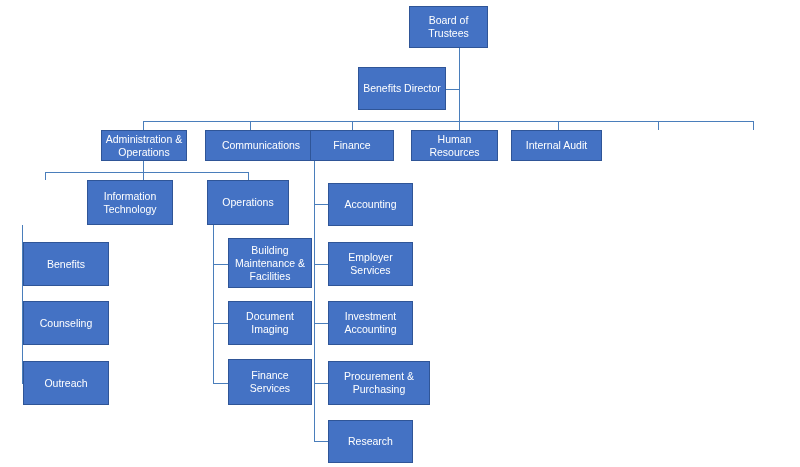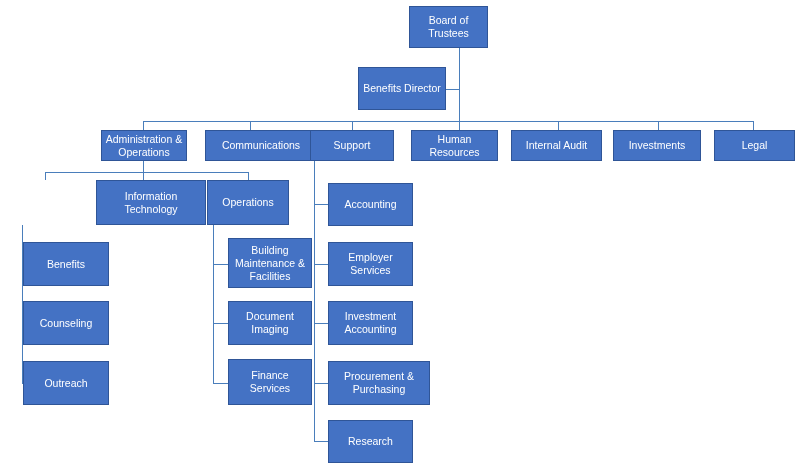--- a/index.html
+++ b/index.html
@@ -94,41 +94,35 @@
 
   <div class="node" style="left:101px; top:130px; width:86px; height:31px;">
     <span>Administration &amp; Operations</span>
   </div>
 
   <div class="node" style="left:205px; top:130px; width:112px; height:31px;">
     <span>Communications</span>
   </div>
 
   <div class="node" style="left:310px; top:130px; width:84px; height:31px;">
-    <span>Support</span>
+    <span>Finance</span>
   </div>
 
   <div class="node" style="left:411px; top:130px; width:87px; height:31px;">
     <span>Human Resources</span>
   </div>
 
   <div class="node" style="left:511px; top:130px; width:91px; height:31px;">
     <span>Internal Audit</span>
   </div>
 
-  <div class="node" style="left:613px; top:130px; width:88px; height:31px;">
-    <span>Investments</span>
-  </div>
-
-  <div class="node" style="left:714px; top:130px; width:81px; height:31px;">
-    <span>Legal</span>
-  </div>
 
 
-  <div class="node" style="left:96px; top:180px; width:110px; height:45px;justify-content:flex-end;">
+
+  <div class="node" style="left:87px; top:180px; width:86px; height:45px;justify-content:flex-end;">
     <span>Information Technology</span>
   </div>
 
   <div class="node" style="left:207px; top:180px; width:82px; height:45px;">
     <span>Operations</span>
   </div>
 
   <div class="node" style="left:23px; top:242px; width:86px; height:44px;">
     <span>Benefits</span>
   </div>

